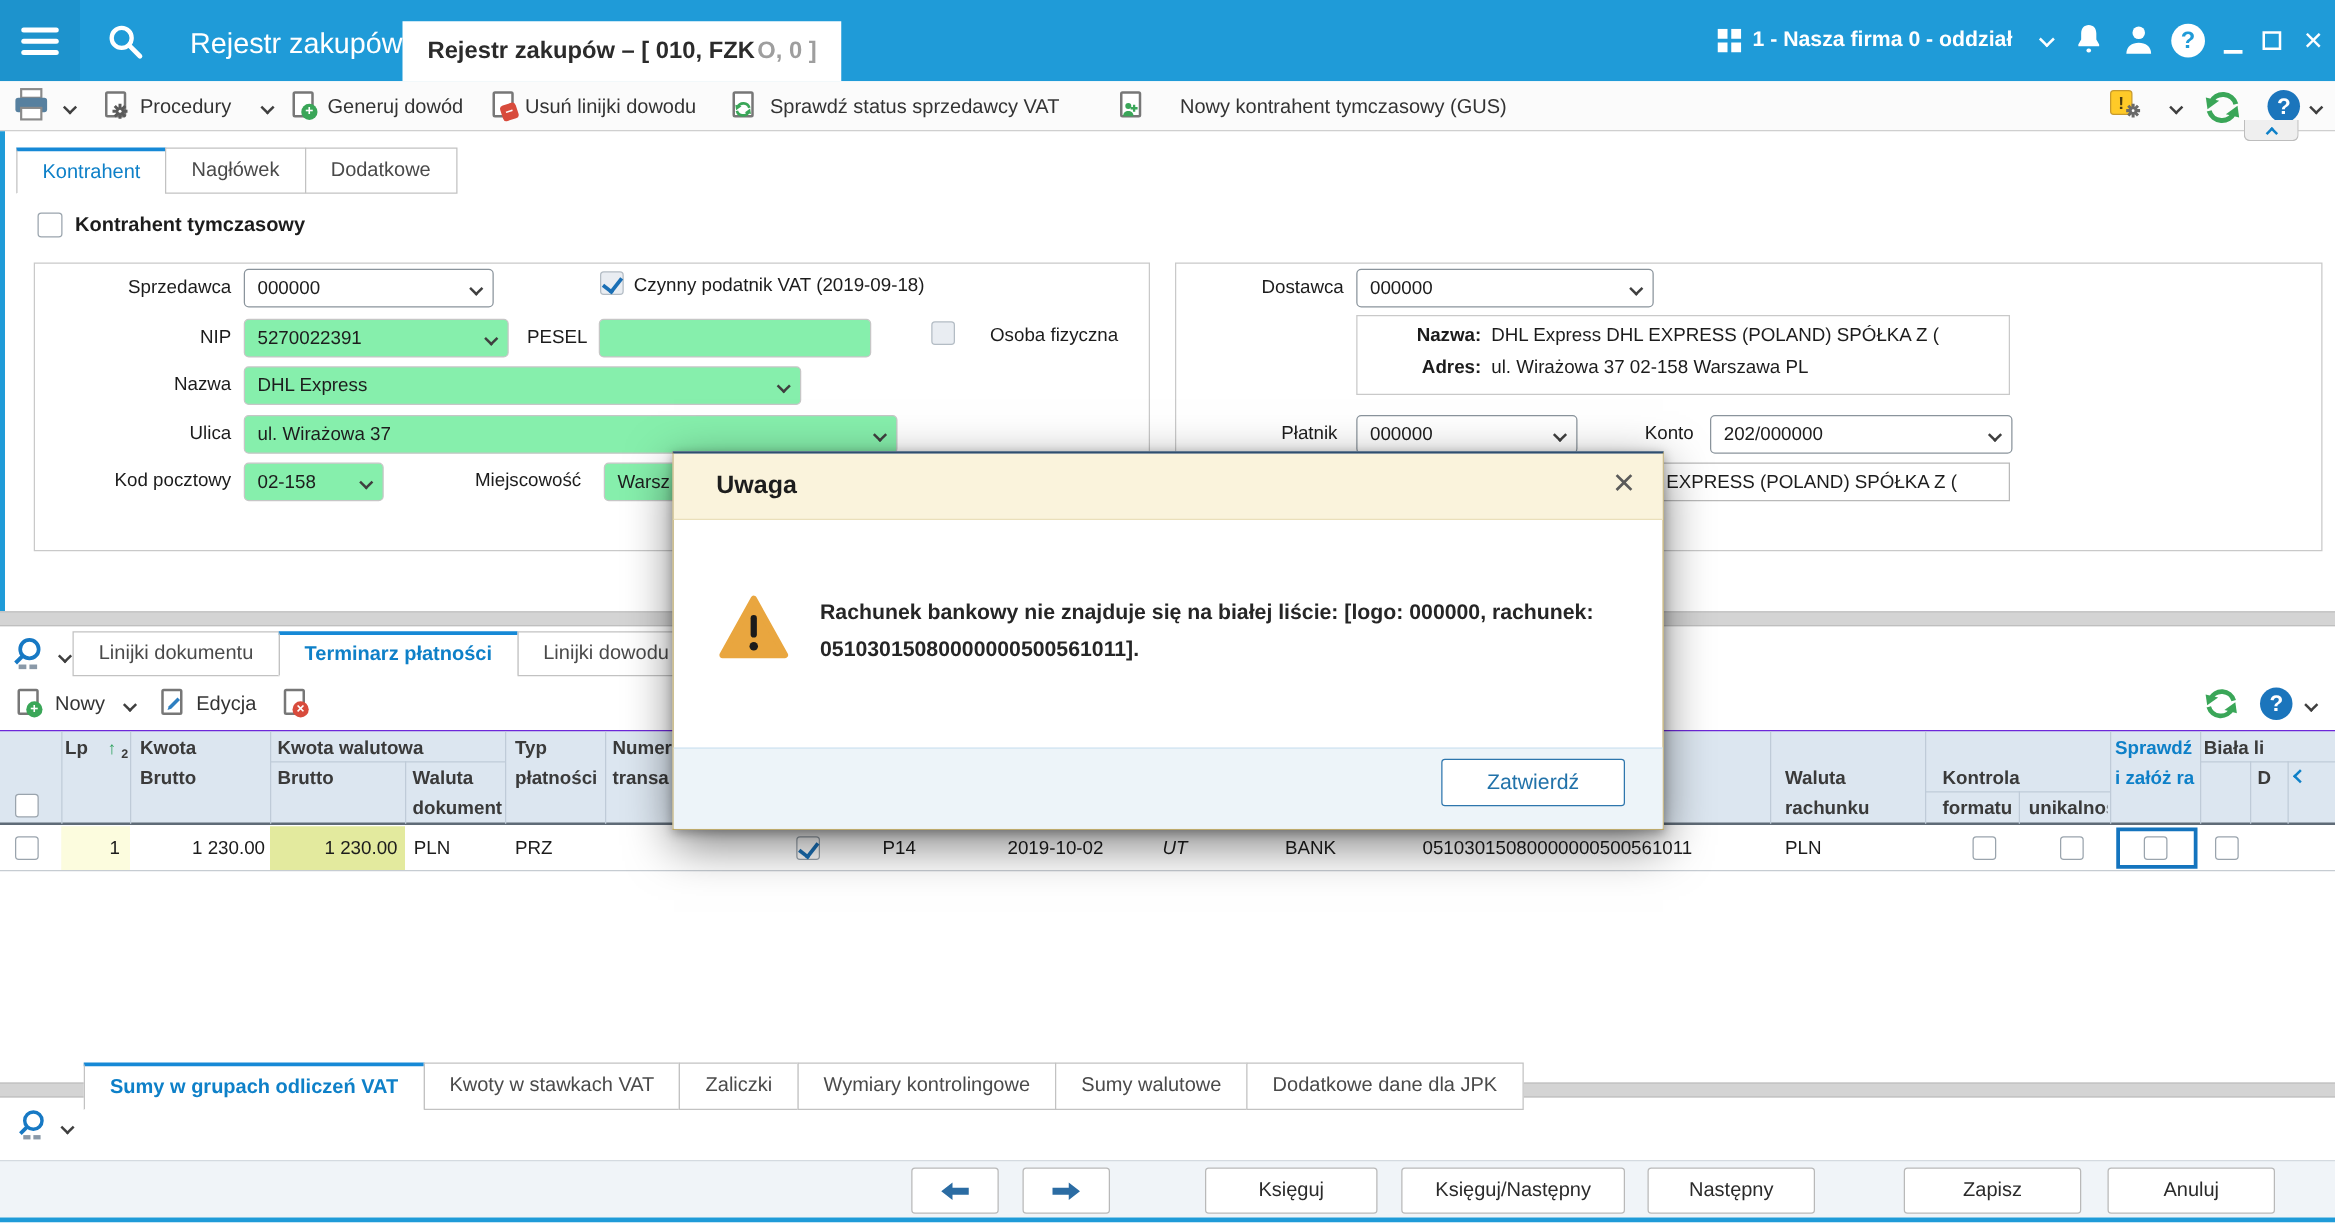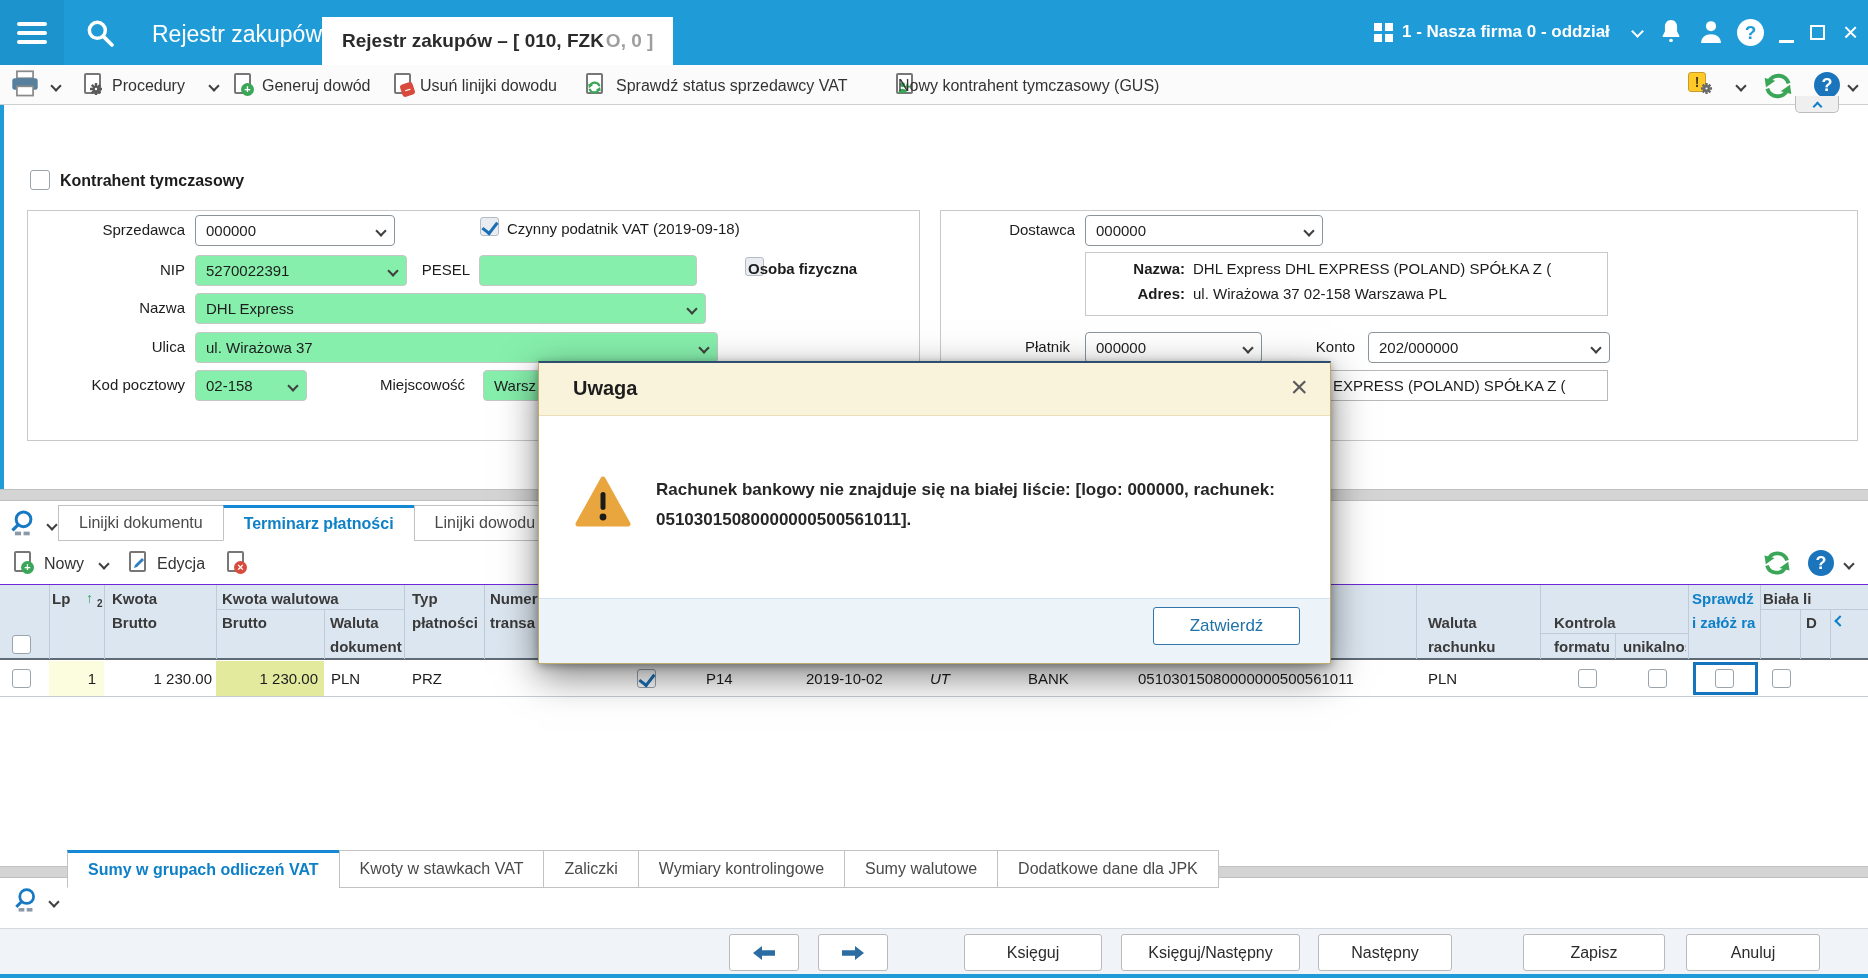--- a/index.html
+++ b/index.html
@@ -168,21 +168,21 @@
   </span>
   <div class="tb-label" style="left:616px;">Sprawdź status sprzedawcy VAT</div>
 
   <span class="doc-ic abs" style="left:896px;top:73px;">
     <svg class="abs" style="left:0px;top:6px;" width="13" height="13" viewBox="0 0 14 14">
         <circle cx="5" cy="4" r="2.6" fill="#3AA658"></circle>
         <path d="M0.5 13c0-3.2 2-4.6 4.5-4.6s4.5 1.4 4.5 4.6z" fill="#3AA658"></path>
         <path d="M10 3v6M7 6h6" stroke="#3AA658" stroke-width="2"></path>
       </svg>
   </span>
-  <div class="tb-label" style="left:898px;">Nowy kontrahent tymczasowy (GUS)</div>
+  <div class="tb-label" style="left:944px;">Nowy kontrahent tymczasowy (GUS)</div>
 
   <span class="abs" style="left:1688px;top:72px;width:18px;height:20px;background:#FFCA28;border:1px solid #C79A2E;border-radius:3px;color:#4a3b10;font-weight:700;text-align:center;line-height:19px;font-size:14px;">!</span>
   <svg class="abs" style="left:1700px;top:82px;" width="13" height="13" viewBox="0 0 14 14">
       <path d="M7 1v12M1 7h12M2.8 2.8l8.4 8.4M11.2 2.8l-8.4 8.4" stroke="#6a6a6a" stroke-width="2.6"></path>
       <circle cx="7" cy="7" r="3.2" fill="#6a6a6a"></circle>
       <circle cx="7" cy="7" r="1.2" fill="#fff"></circle>
     </svg>
   <span class="cv abs" style="left:1737px;top:82px;"></span>
   <svg class="abs" style="left:1762px;top:70px;" width="32" height="32" viewBox="0 0 24 24">
     <path d="M20 10A8 8 0 0 0 5 9" fill="none" stroke="#3AA658" stroke-width="3"></path>
@@ -192,20 +192,25 @@
   </svg>
   <div class="abs help-circle" style="left:1814px;top:72px;width:26px;height:26px;background:#1B75BC;color:#fff;font-size:18px;line-height:26px;">?</div>
   <span class="cv abs" style="left:1849px;top:82px;"></span>
 
   <div class="collapse-handle">
       <span class="cv b up" style="width:7px;height:7px;margin-top:4px;"></span>
     </div>
 
   <div class="blue-strip"></div>
 
+  <div class="tabstrip" style="left:14px;top:118px;">
+    <div class="tab active">Kontrahent</div>
+    <div class="tab">Nagłówek</div>
+    <div class="tab">Dodatkowe</div>
+  </div>
 
   <span class="cb" style="left:30px;top:170px;width:20px;height:20px;"></span>
   <div class="abs nw" style="left:60px;top:172px;font-size:16px;font-weight:700;color:#1c1c1c;">Kontrahent tymczasowy</div>
 
   <div class="panel" style="left:27px;top:210px;width:893px;height:231px;"></div>
   <div class="flabel" style="left:10px;top:221px;width:175px;">Sprzedawca</div>
   <div class="combo" style="left:195px;top:215px;width:200px;">
       <span>000000</span>
       <span class="cv"></span>
     </div>
@@ -215,24 +220,24 @@
   <div class="flabel" style="left:10px;top:261px;width:175px;">NIP</div>
   <div class="combo gray" style="left:195px;top:255px;width:212px;">
       <span>5270022391</span>
       <span class="cv"></span>
     </div>
   <div class="flabel" style="left:415px;top:261px;width:55px;">PESEL</div>
   <div class="tinput gray" style="left:479px;top:255px;width:218px;">
       <span></span>
     </div>
   <span class="cb grayed" style="left:745px;top:257px;"></span>
-  <div class="cblabel" style="left:748px;top:260px;font-weight:bold;">Osoba fizyczna</div>
+  <div class="cblabel" style="left:792px;top:260px;">Osoba fizyczna</div>
 
   <div class="flabel" style="left:10px;top:299px;width:175px;">Nazwa</div>
-  <div class="combo gray" style="left:195px;top:293px;width:511px;">
+  <div class="combo gray" style="left:195px;top:293px;width:446px;">
       <span>DHL Express</span>
       <span class="cv"></span>
     </div>
 
   <div class="flabel" style="left:10px;top:338px;width:175px;">Ulica</div>
   <div class="combo gray" style="left:195px;top:332px;width:523px;">
       <span>ul. Wirażowa 37</span>
       <span class="cv"></span>
     </div>
 

